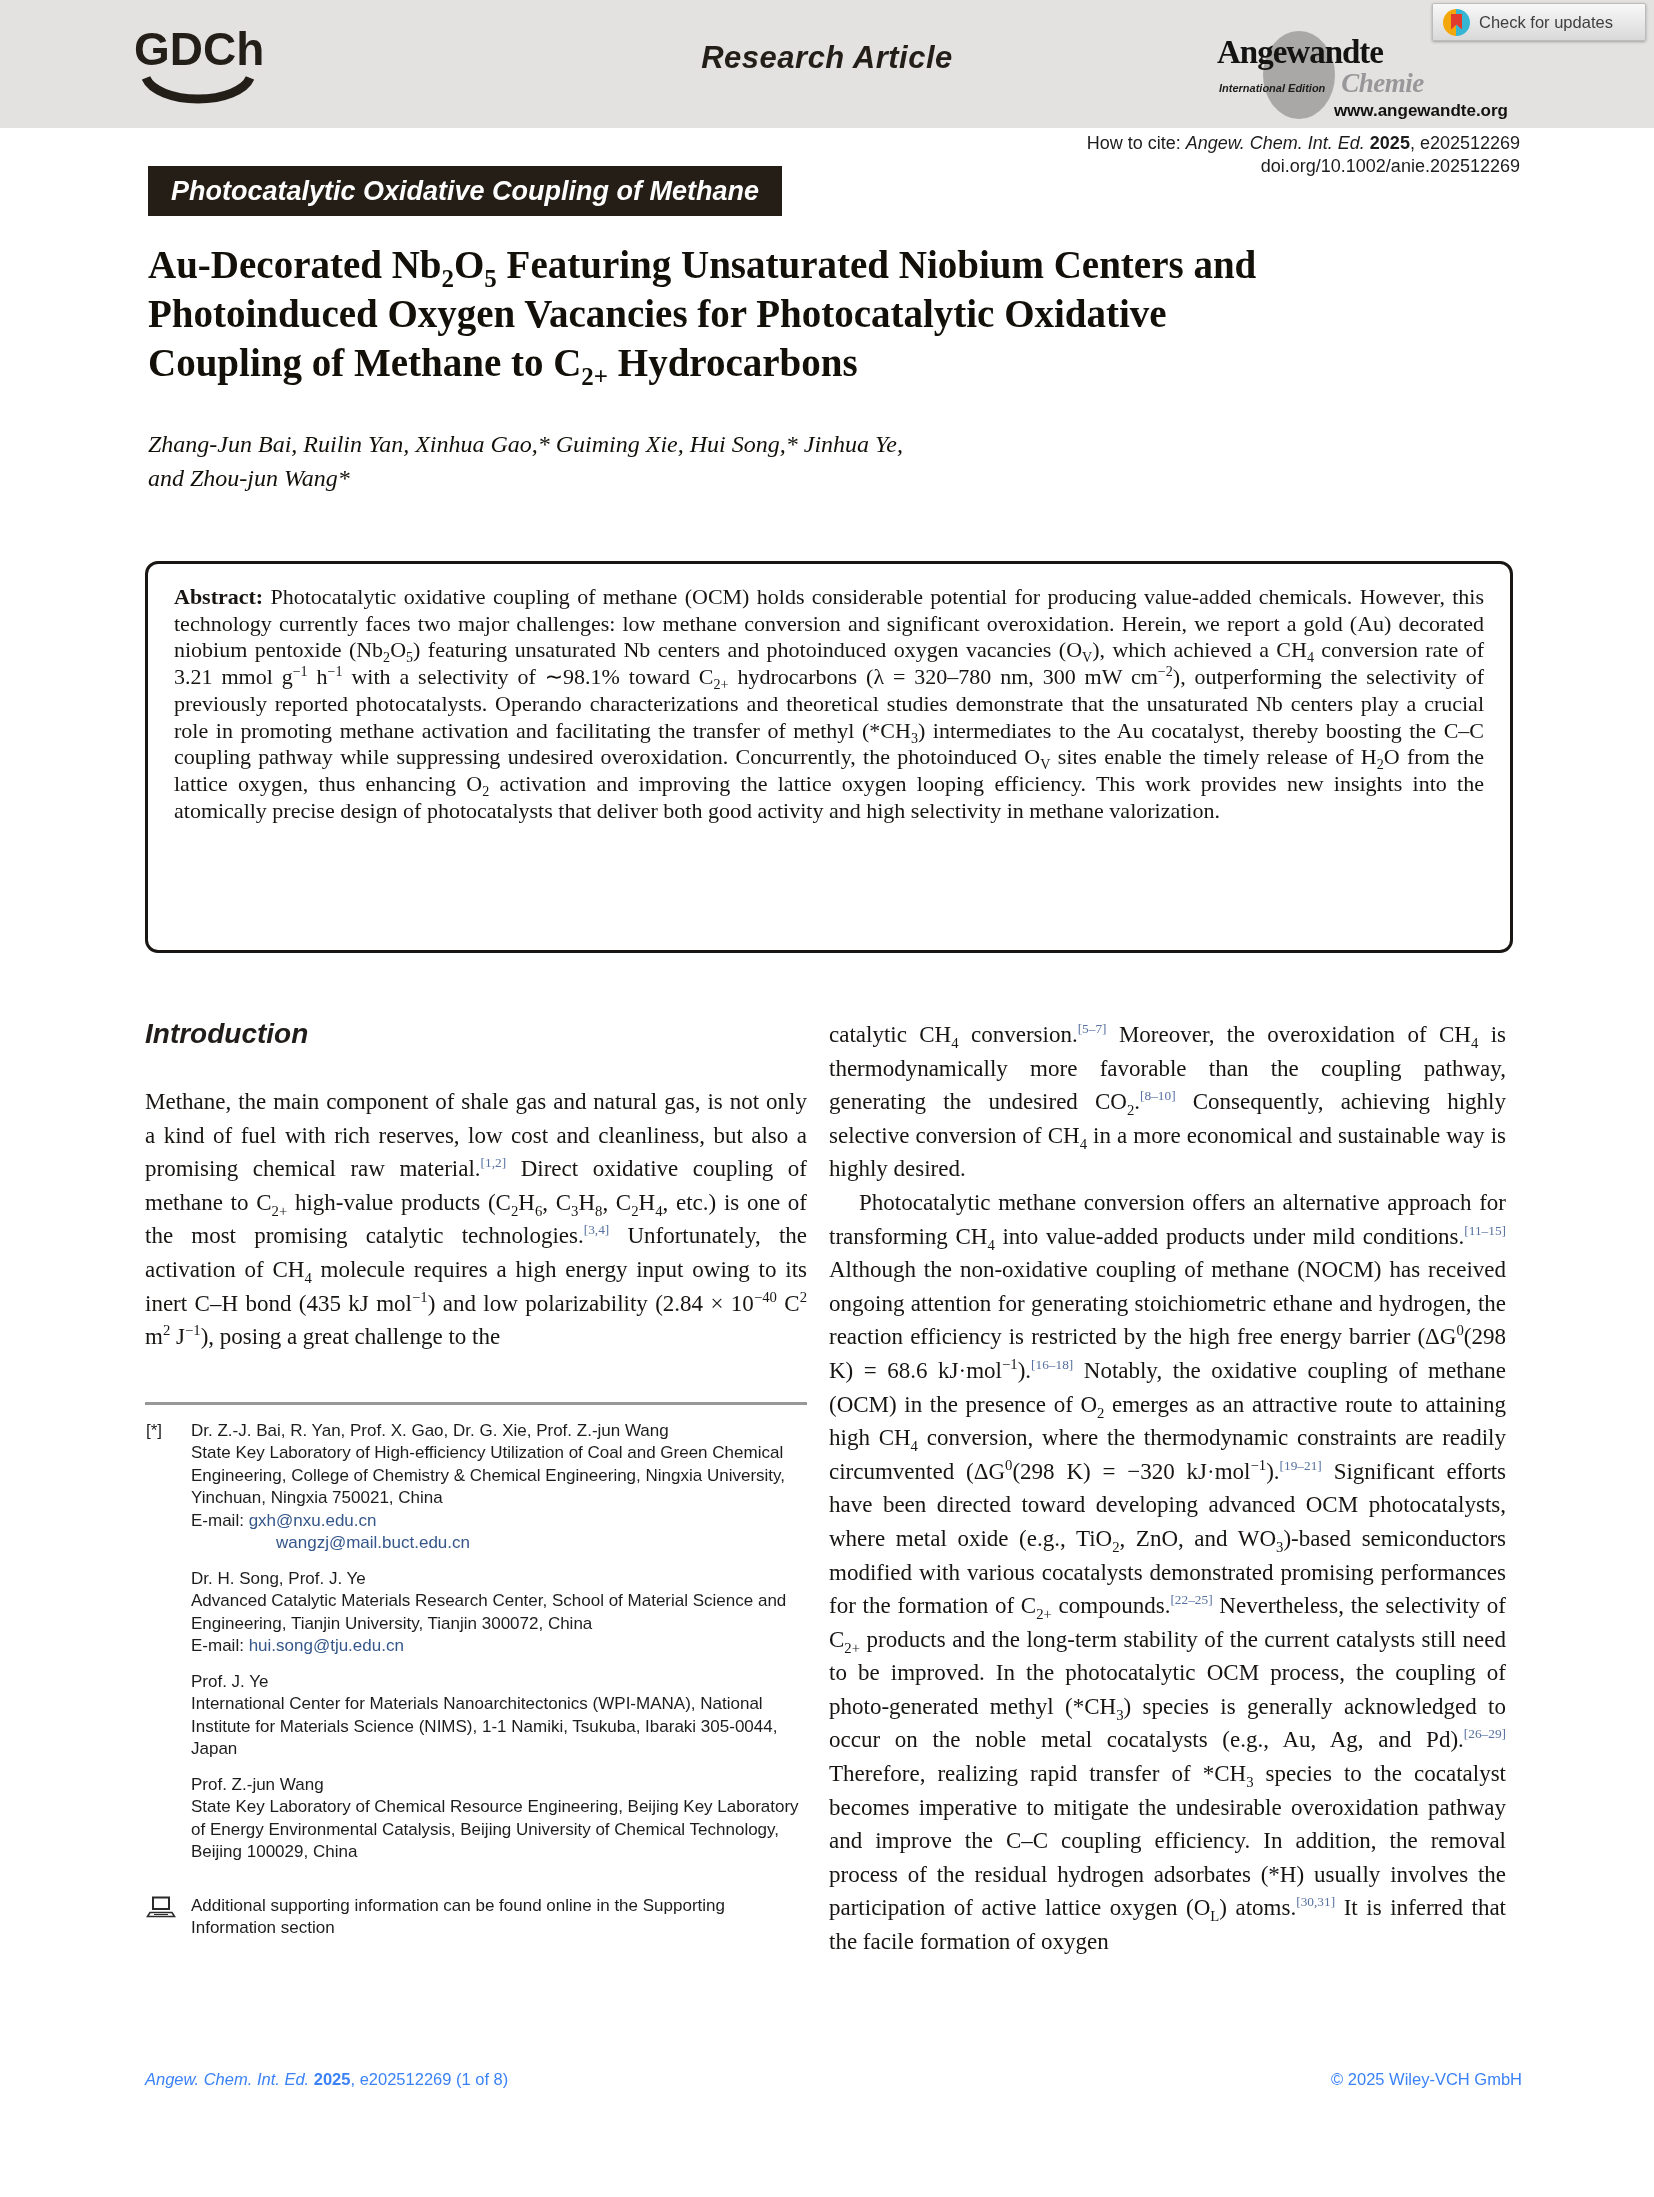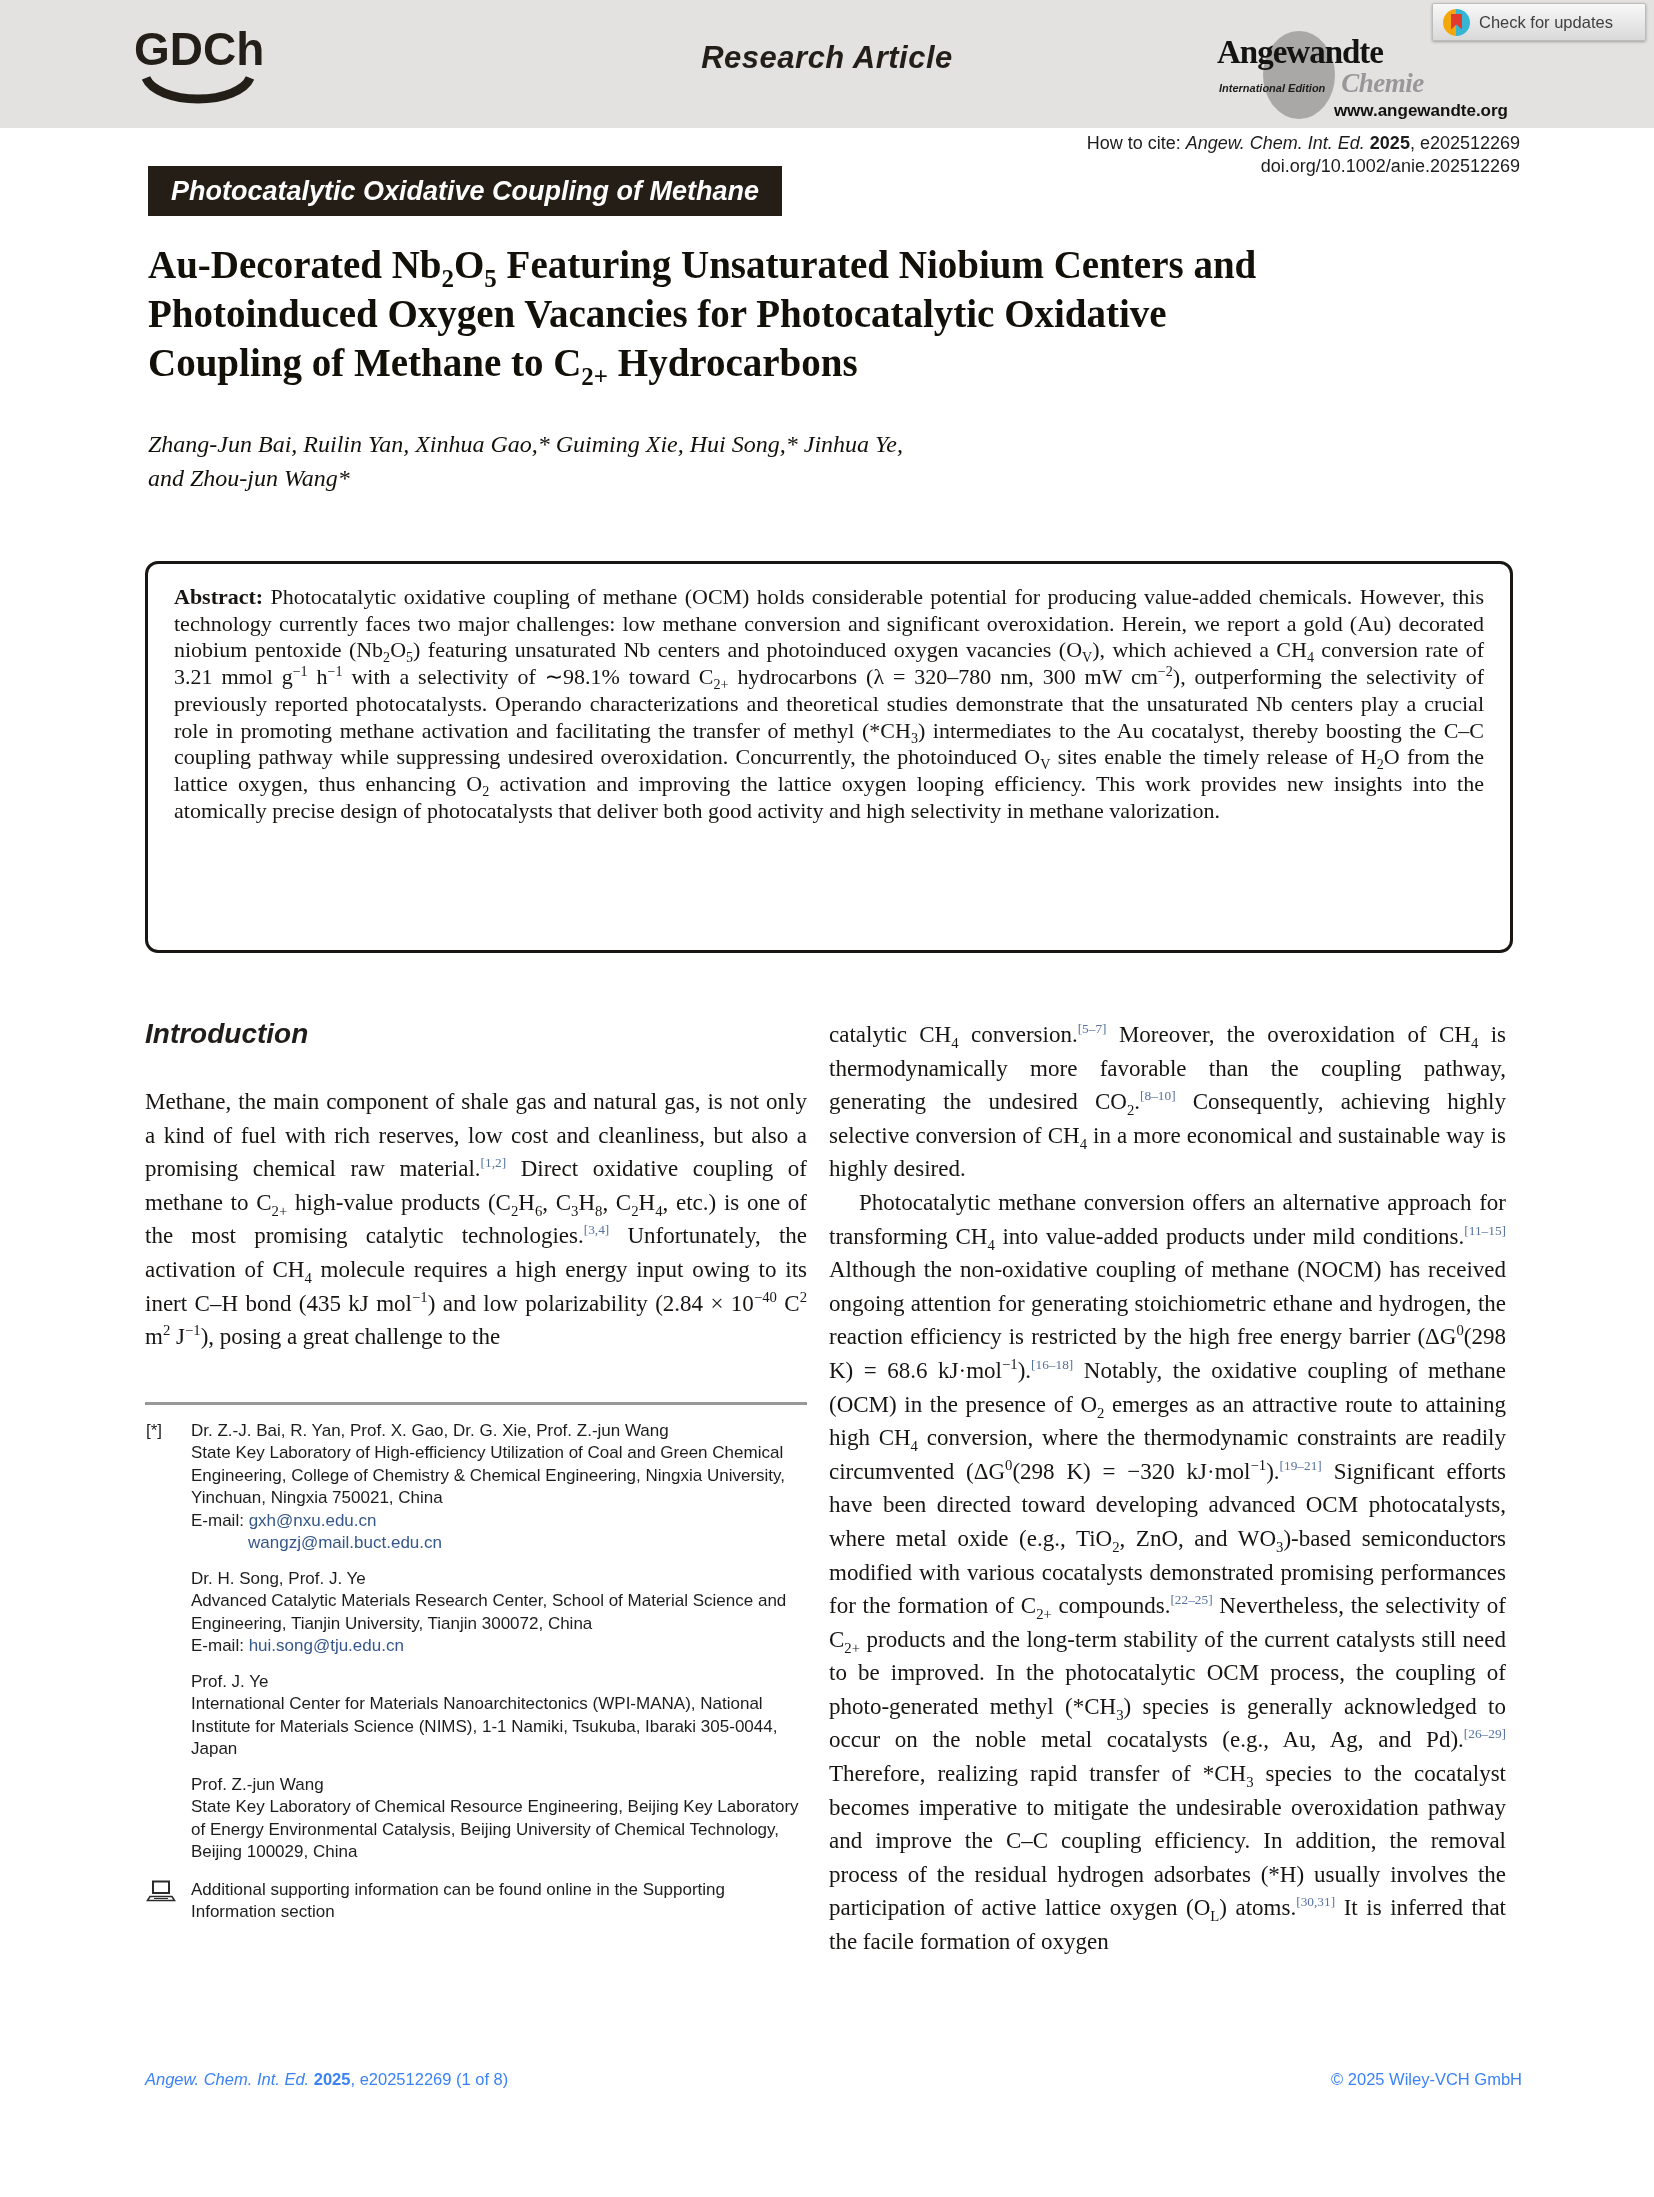--- a/index.html
+++ b/index.html
@@ -71,22 +71,22 @@
     font-size:28px; margin:0 0 35px 0; color:#211d1a; }
   .body-p { margin:0; font-size:23px; line-height:33.6px; text-align:justify; }
   .body-p.indent { text-indent:30px; }
 
   
   .fn-rule { margin-top:48px; border-top:3px solid #989898; }
   .footnotes { position:relative; margin-top:15px; padding-left:46px;
     font-family:"Liberation Sans", sans-serif; font-size:17px; line-height:22.5px; color:#1d1d1d; }
   .fn-marker { position:absolute; left:1px; top:0; }
   .fn-group { margin-bottom:13px; }
-  .email-cont { margin-left:57px; }
-  .fn-support { position:relative; margin-top:15px; }
+  .email-cont { margin-left:85px; }
+  .fn-support { position:relative; margin-top:31px; }
   .laptop-icon { position:absolute; left:-45px; top:1px; }
 
   
   .footer { position:absolute; left:145px; top:2070px; width:1377px; display:flex;
     justify-content:space-between; font-family:"Liberation Sans", sans-serif;
     font-size:16.5px; color:#3b82f6; }
 </style>
 </head>
 <body>
 

